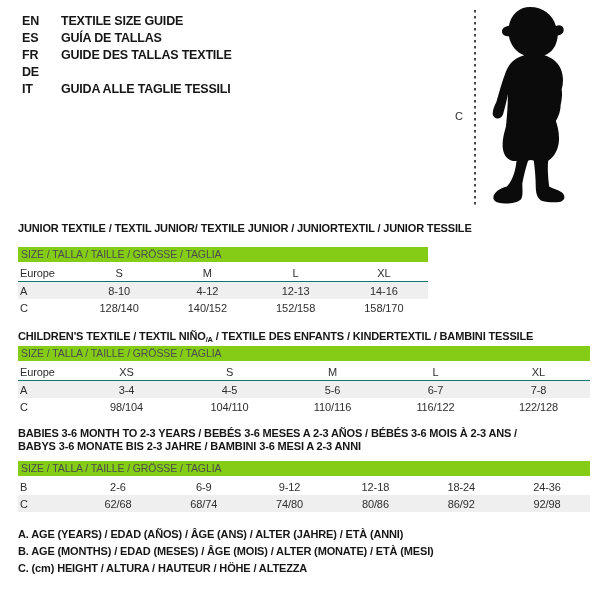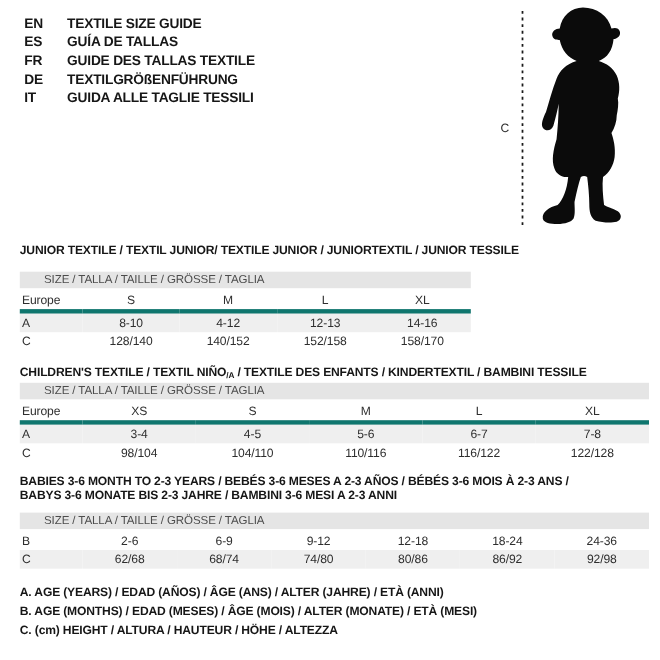--- a/index.html
+++ b/index.html
@@ -20,31 +20,31 @@
   .content{position:absolute;top:214px;left:18px;width:572px;}
   .sec1{width:410px;}
   .sec2,.sec3{width:572px;}
   .sec-title{font-weight:bold;font-size:11px;line-height:13px;letter-spacing:-0.15px;color:#161616;white-space:nowrap;}
   .sec1 .sec-title{margin:8px 0 12px;}
   .sec2 .sec-title{margin:14px 0 0;}
   .sec3 .sec-title{margin:12px 0 9px;line-height:12.5px;}
   .title-line{display:block;}
   .subsc{font-size:7.5px;vertical-align:-2px;}
   .size-bar{
-    height:15px;line-height:15px;background:#e5e5e5;color:#4c4c4c;
-    font-size:10.5px;padding-left:22px;letter-spacing:-0.1px;margin-bottom:2px;
+    height:15px;line-height:15px;background:#84cc16;color:#4c4c4c;
+    font-size:10.5px;padding-left:3px;letter-spacing:-0.1px;margin-bottom:2px;
     box-sizing:border-box;white-space:nowrap;overflow:hidden;
   }
   table.size-table{border-collapse:collapse;table-layout:fixed;width:100%;}
   table.size-table td{
     height:17px;padding:0;font-size:11px;color:#2e2e2e;text-align:center;
     letter-spacing:-0.1px;vertical-align:middle;
   }
   table.size-table td.lbl{width:55px;text-align:left;padding-left:2px;}
-  tr.r-first td{border-bottom:4px solid #0f766e;}
+  tr.r-first td{border-bottom:1px solid #0f766e;}
   tr.r-alt{background:#efefef;}
   
   .notes{margin-top:14px;}
   .note{font-weight:bold;font-size:11px;line-height:17px;letter-spacing:-0.15px;color:#161616;white-space:nowrap;}
 </style>
 </head>
 <body>
 
 <div class="lang-header">
   <div class="lang-row">
@@ -54,21 +54,20 @@
   <div class="lang-row">
     <span class="lang-code">ES</span>
     <span class="lang-title">GUÍA DE TALLAS</span>
   </div>
   <div class="lang-row">
     <span class="lang-code">FR</span>
     <span class="lang-title">GUIDE DES TALLAS TEXTILE</span>
   </div>
   <div class="lang-row">
     <span class="lang-code">DE</span>
-    <span class="lang-title">TEXTILGRÖßENFÜHRUNG</span>
   </div>
   <div class="lang-row">
     <span class="lang-code">IT</span>
     <span class="lang-title">GUIDA ALLE TAGLIE TESSILI</span>
   </div>
 </div>
 
 <div class="figure">
   <svg width="150" height="212" viewBox="0 0 150 212" xmlns="http://www.w3.org/2000/svg">
     <line x1="25" y1="6" x2="25" y2="203" stroke="#1a1a1a" stroke-width="1.6" stroke-dasharray="2.6 3.4"></line>

